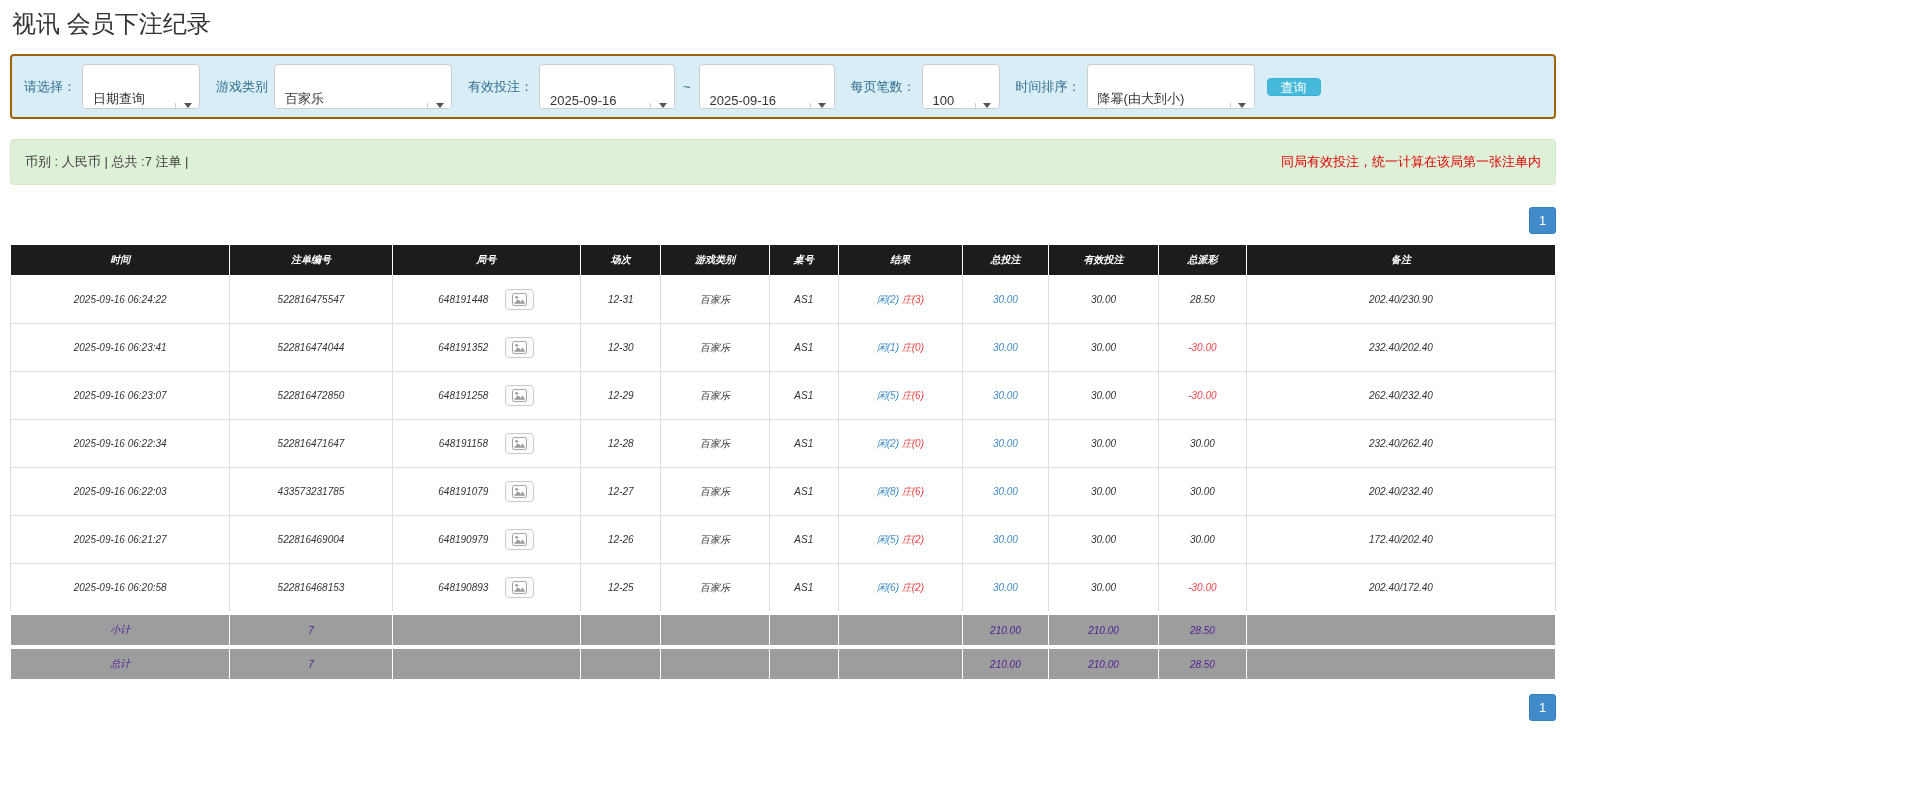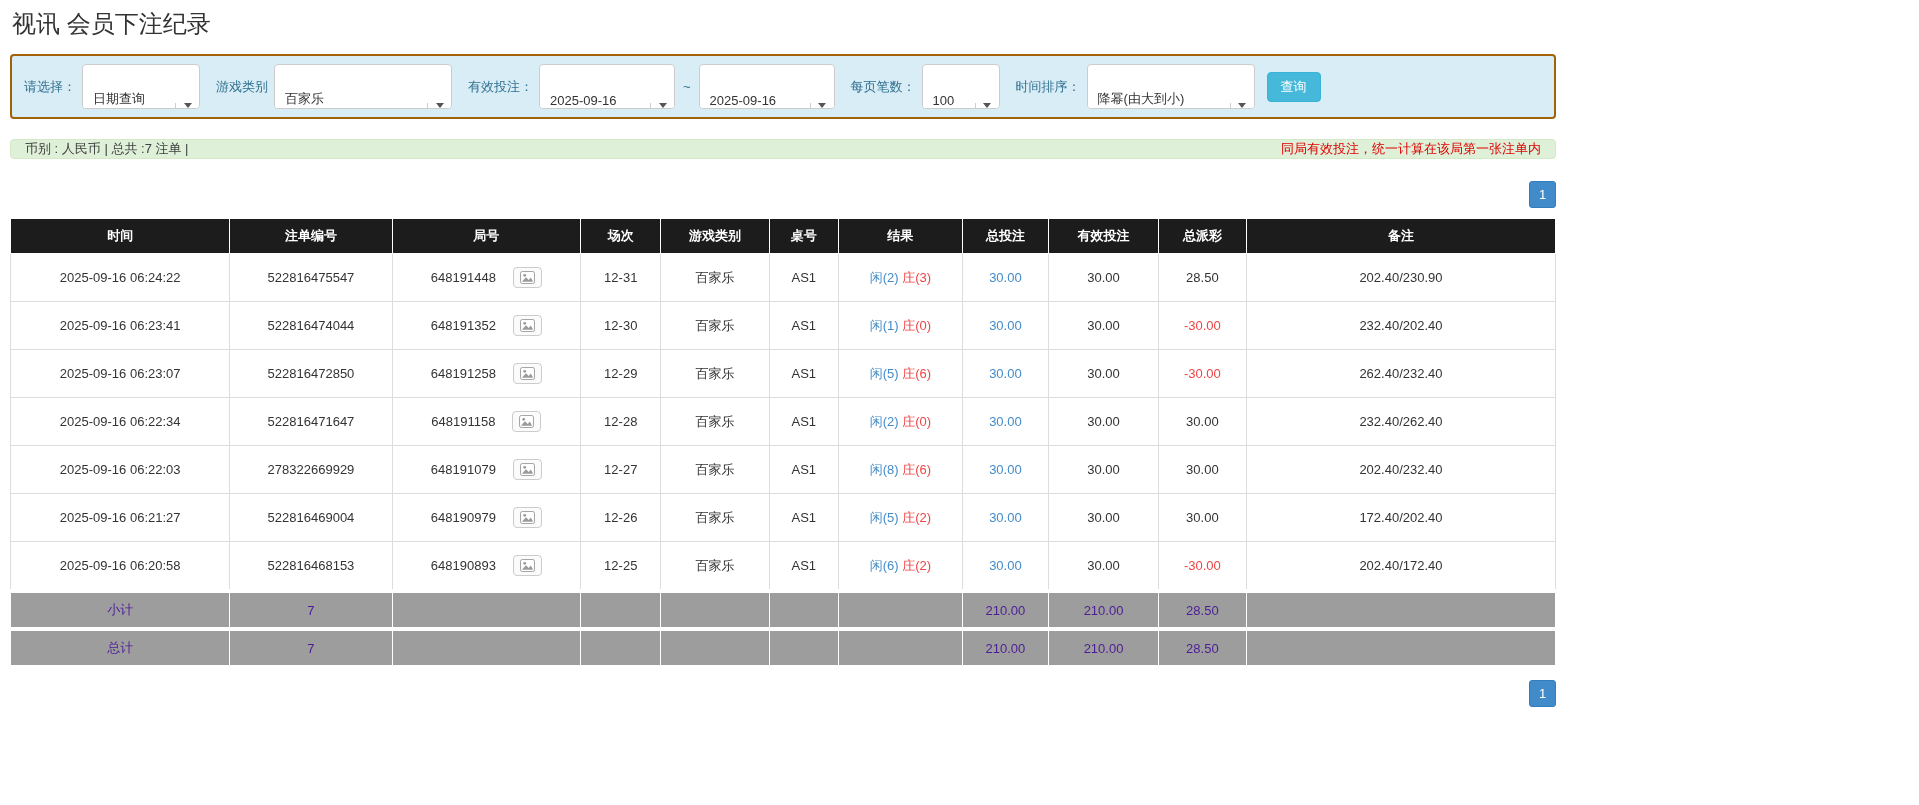--- a/index.html
+++ b/index.html
@@ -64,38 +64,38 @@
     border-right: 4px solid transparent;
     border-top: 5px solid #555;
   }
   .w-type  .combo-value { min-width: 92px; }
   .w-game  .combo-value { min-width: 152px; }
   .w-date  .combo-value { min-width: 110px; }
   .w-page  .combo-value { min-width: 52px; }
   .w-sort  .combo-value { min-width: 142px; }
   .tilde { color: #31708f; padding: 0 2px; }
   .btn-query {
-    height: 30px;
+    height: 18px;
     padding: 0 13px;
     background: #46b8da;
     border: 1px solid #39b3d7;
     border-radius: 4px;
     color: #fff;
     font-size: 13px;
     cursor: pointer;
     margin-left: 6px;
   }
 
   
   .summary-bar {
     margin-top: 20px;
     background: #dff0d8;
     border: 1px solid #d6e9c6;
     border-radius: 4px;
-    padding: 0 14px;
+    padding: 13px 14px;
     display: flex;
     justify-content: space-between;
     align-items: center;
     color: #404040;
   }
   .notice { color: #e00000; }
 
   
   .pager { display: flex; justify-content: flex-end; }
   .pager.top { margin: 22px 0 10px; }
@@ -112,21 +112,22 @@
     justify-content: center;
     font-size: 13px;
     cursor: pointer;
   }
 
   
   table.records {
     width: 100%;
     border-collapse: collapse;
     table-layout: fixed;
-    font-size: 13px;
+    font-size: 10px;
+    font-style: italic;
   }
   .records thead th {
     background: #1c1c1c;
     color: #fff;
     font-weight: bold;
     padding: 8px 4px;
     border: 1px solid #fff;
     text-align: center;
   }
   .records tbody td {
@@ -339,21 +340,21 @@
           <td>百家乐</td>
           <td>AS1</td>
           <td><span class="blue">闲(2)</span> <span class="red">庄(0)</span></td>
           <td><a class="bet-link">30.00</a></td>
           <td>30.00</td>
           <td><span>30.00</span></td>
           <td>232.40/262.40</td>
         </tr>
         <tr>
           <td>2025-09-16 06:22:03</td>
-          <td>278322669929</td>
+          <td>433573231785</td>
           <td><span class="round-wrap">
               <span>648191079</span>
               <span class="replay-btn">
                 <svg viewBox="0 0 16 14" width="15" height="13">
                   <rect x="0.5" y="0.5" width="15" height="13" rx="2" fill="#fff" stroke="#9a9a9a"></rect>
                   <circle cx="5" cy="4.6" r="1.5" fill="#9a9a9a"></circle>
                   <path d="M2 11.5 L6.3 6.6 L9.3 9.6 L11.7 7 L14 11.5 Z" fill="#9a9a9a"></path>
                 </svg>
               </span>
             </span></td>

